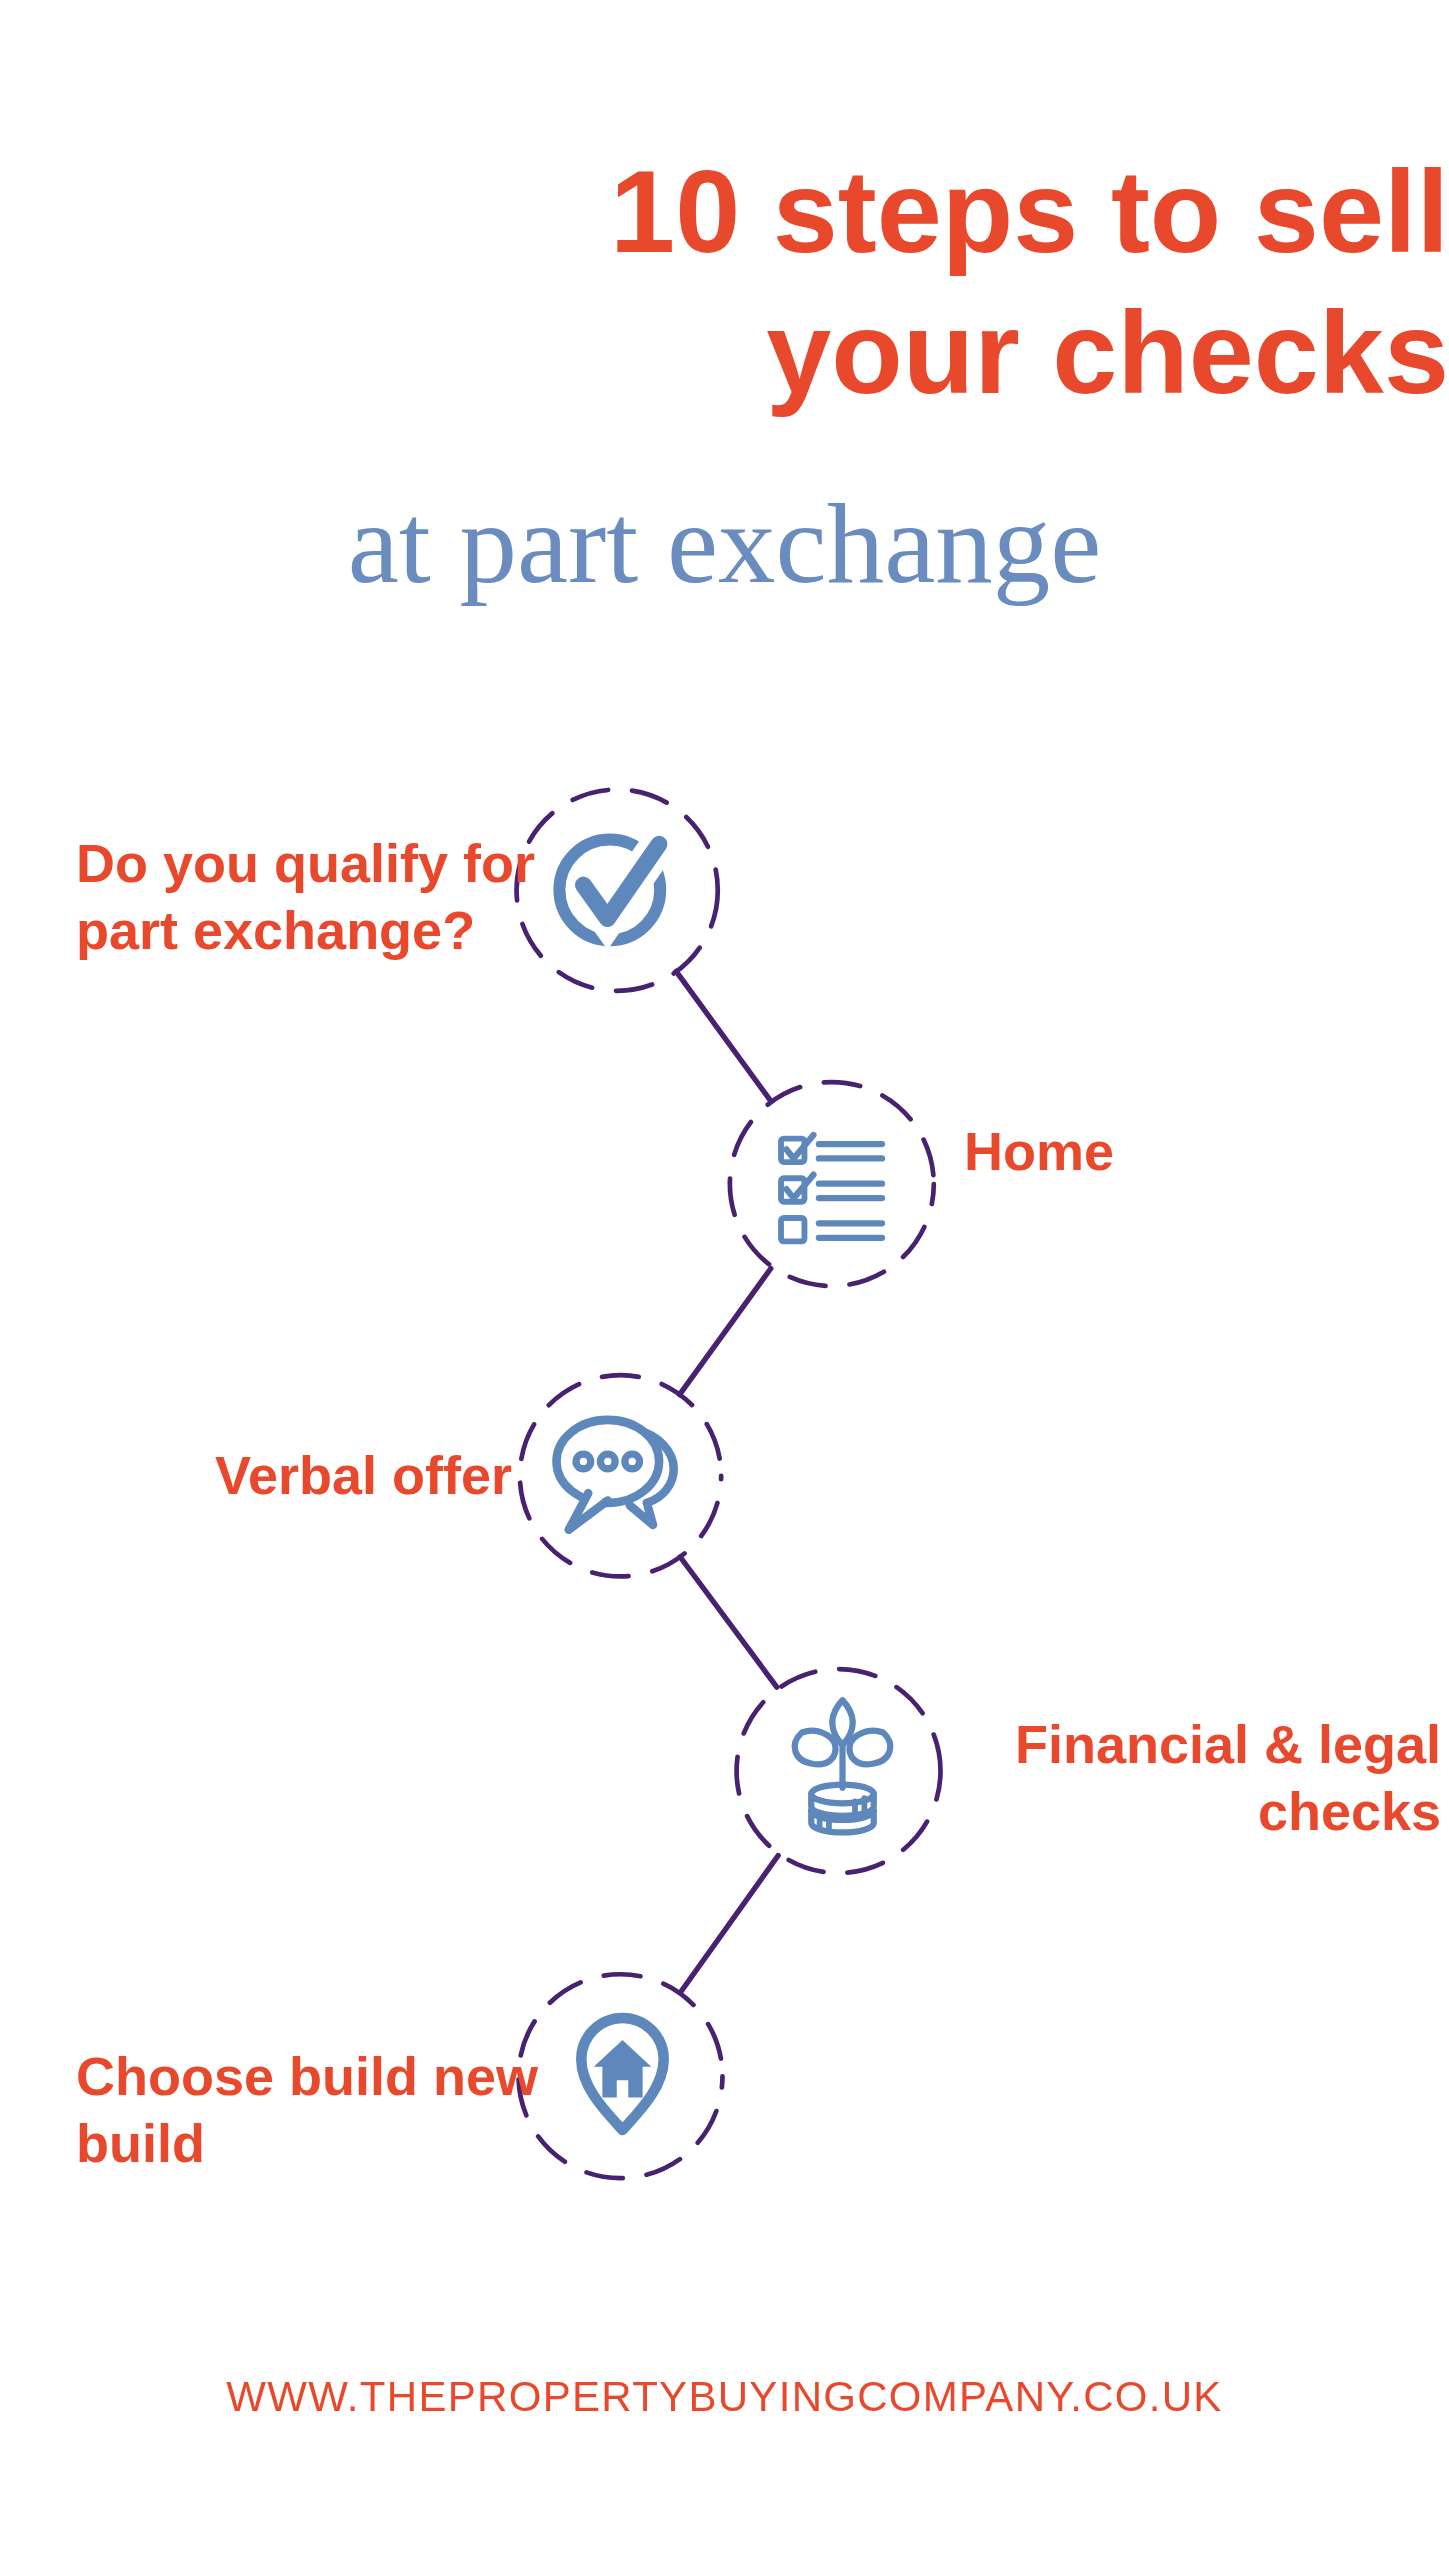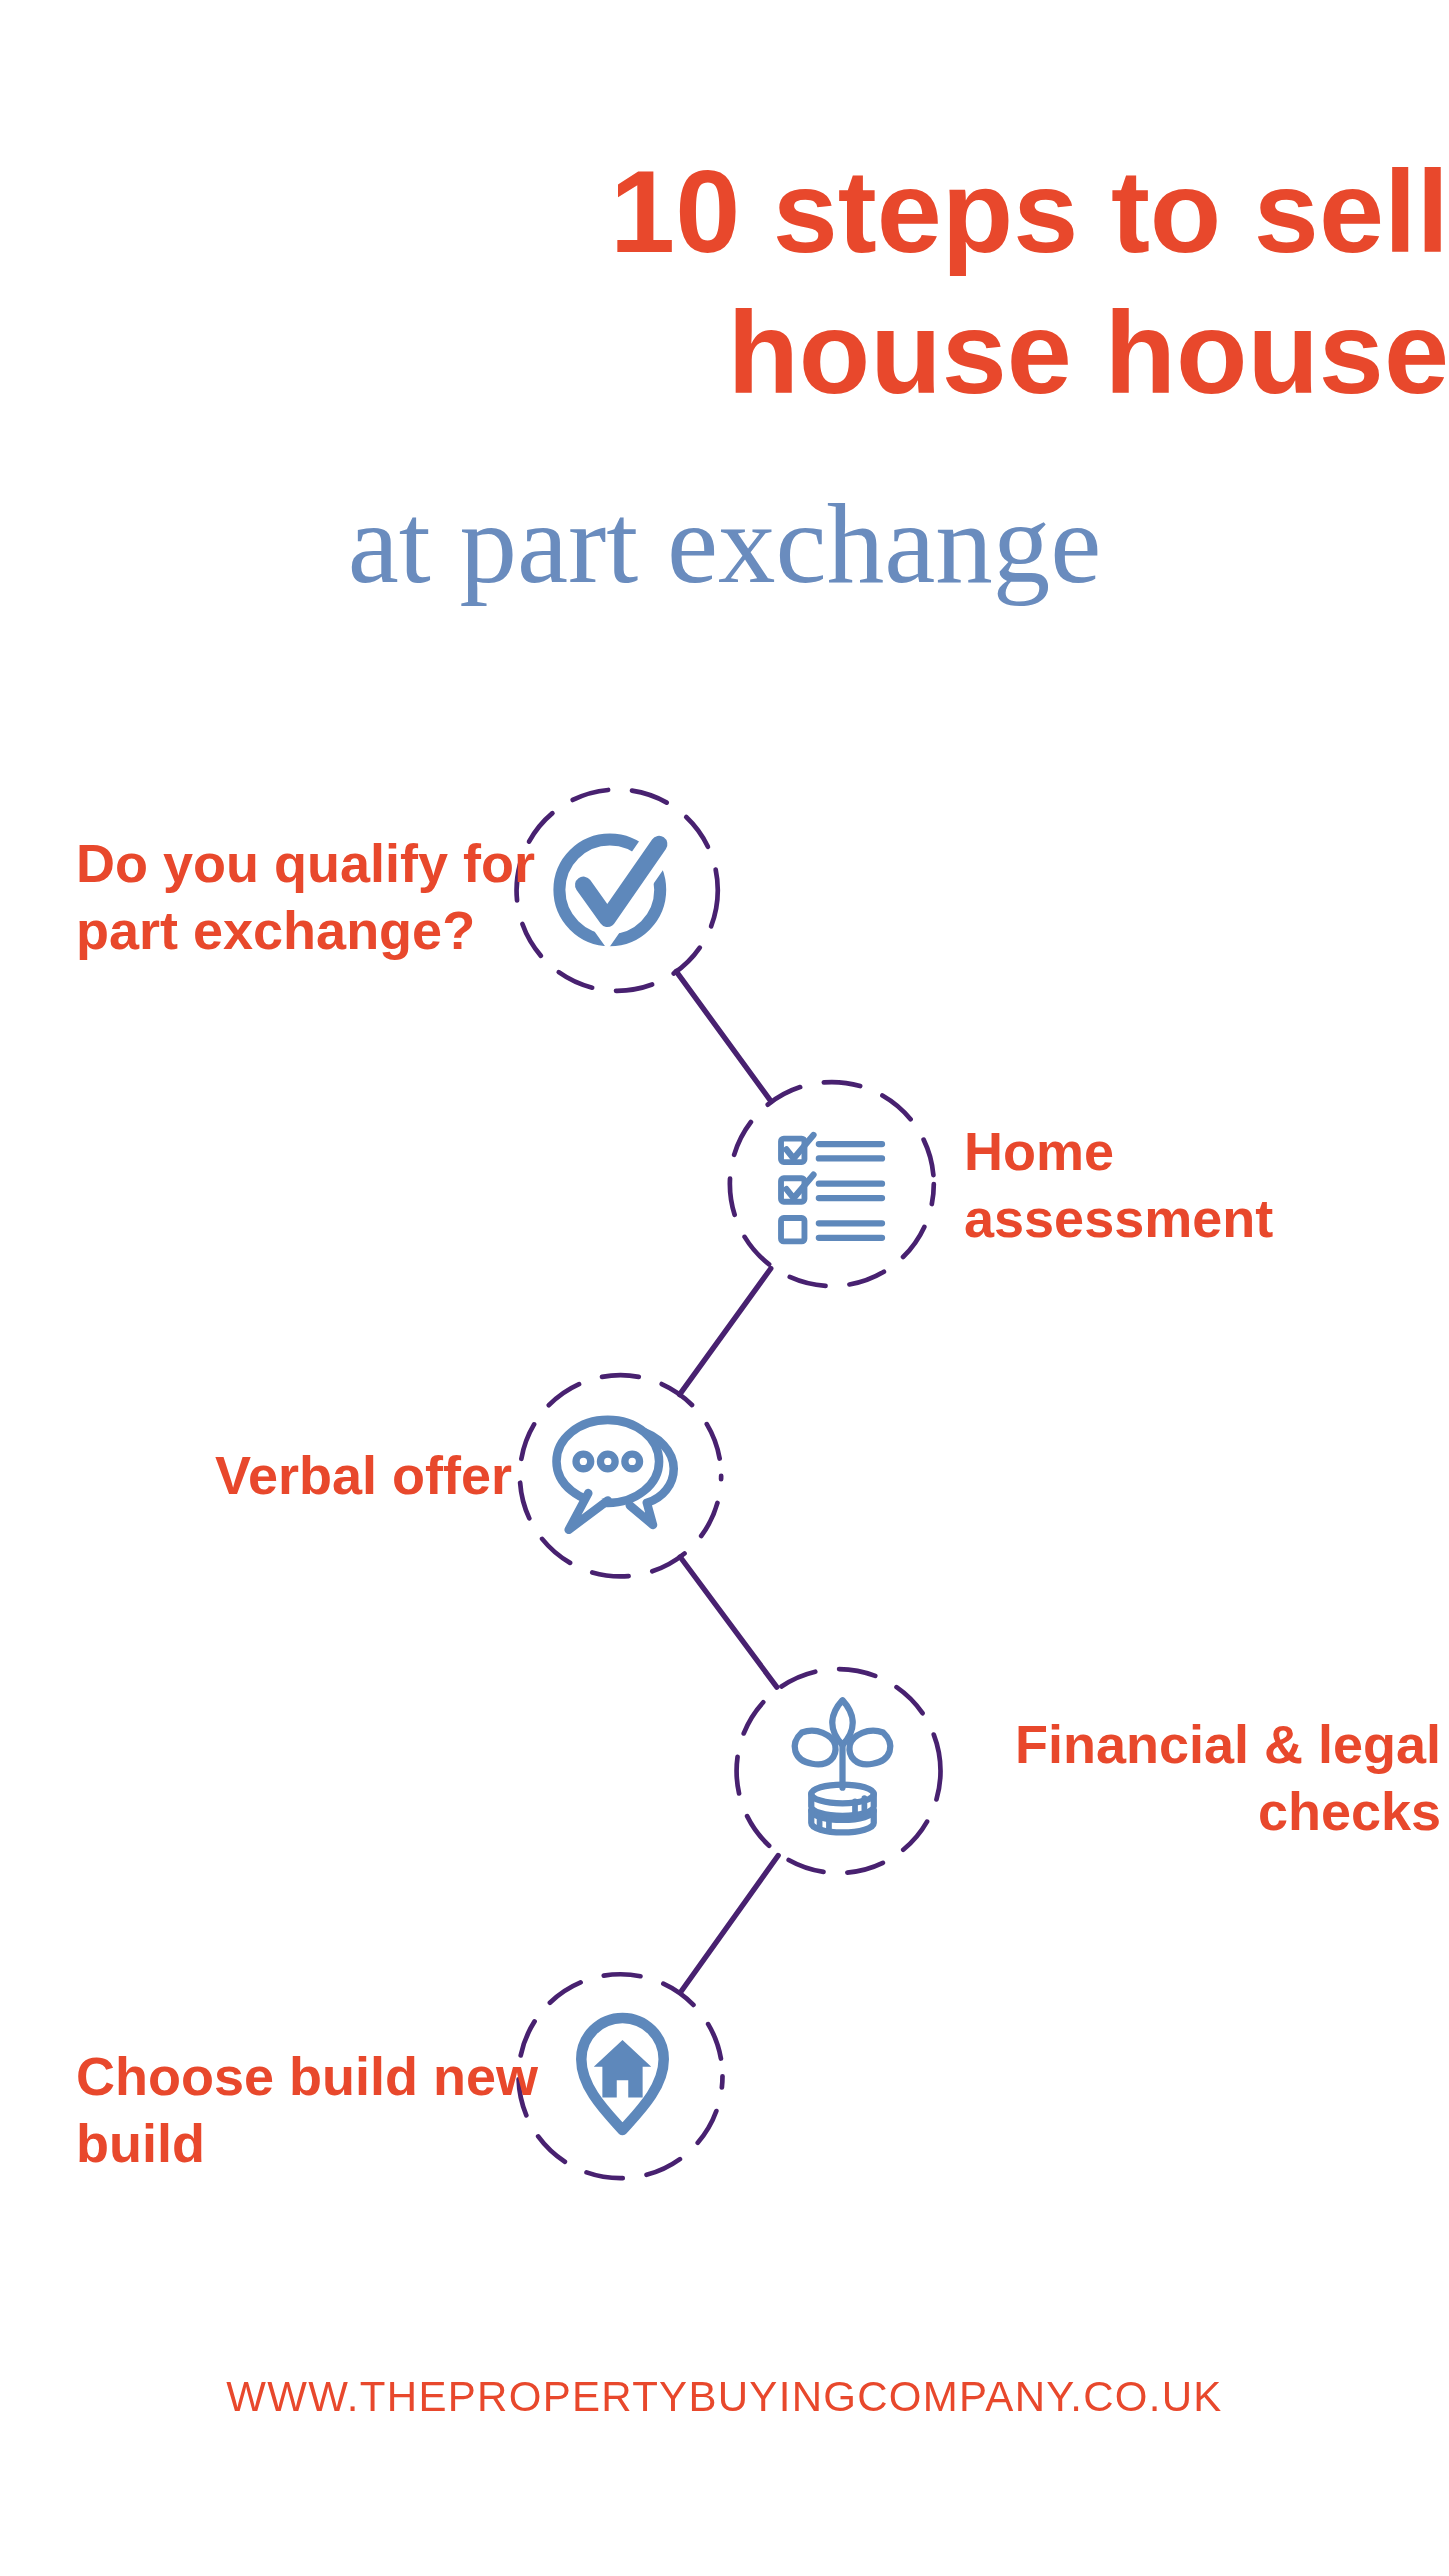--- a/index.html
+++ b/index.html
@@ -51,21 +51,21 @@
     color:var(--red);
   }
 </style>
 </head>
 <body>
 
 <div class="canvas">
 
   <div class="title">
     <div>10 steps to sell</div>
-    <div>house house</div>
+    <div>your checks</div>
   </div>
   <div class="subtitle">at part exchange</div>
 
   <svg class="timeline" viewBox="0 0 2160 3840" xmlns="http://www.w3.org/2000/svg">
     <line class="connector" x1="1008" y1="1448" x2="1148" y2="1640"></line>
     <line class="connector" x1="1149" y1="1891" x2="1013" y2="2079"></line>
     <line class="connector" x1="1014" y1="2321" x2="1158" y2="2515"></line>
     <line class="connector" x1="1160" y1="2766" x2="1015" y2="2969"></line>
     <circle class="ring" cx="920" cy="1327" r="150" stroke-dasharray="55 36" stroke-dashoffset="0"></circle>
     <circle class="ring" cx="1240" cy="1765" r="152" stroke-dasharray="55 36" stroke-dashoffset="25"></circle>
@@ -117,21 +117,20 @@
     <path class="ic" d="M60 124 C44 106 17 80 17 50 A43 43 0 0 1 103 50 C103 80 76 106 60 124 Z" stroke-width="11"></path>
     <path class="ic-fill" d="M60 30 L90 58 L81 58 L81 90 L66 90 L66 72 L54 72 L54 90 L39 90 L39 58 L30 58 Z"></path>
   </svg>
 
   <div class="label s1">
     <div>Do you qualify for</div>
     <div>part exchange?</div>
   </div>
   <div class="label s2">
     <div>Home</div>
-    <div>assessment</div>
   </div>
   <div class="label s3">
     <div>Verbal offer</div>
   </div>
   <div class="label s4">
     <div>Financial &amp; legal</div>
     <div>checks</div>
   </div>
   <div class="label s5">
     <div>Choose build new</div>

